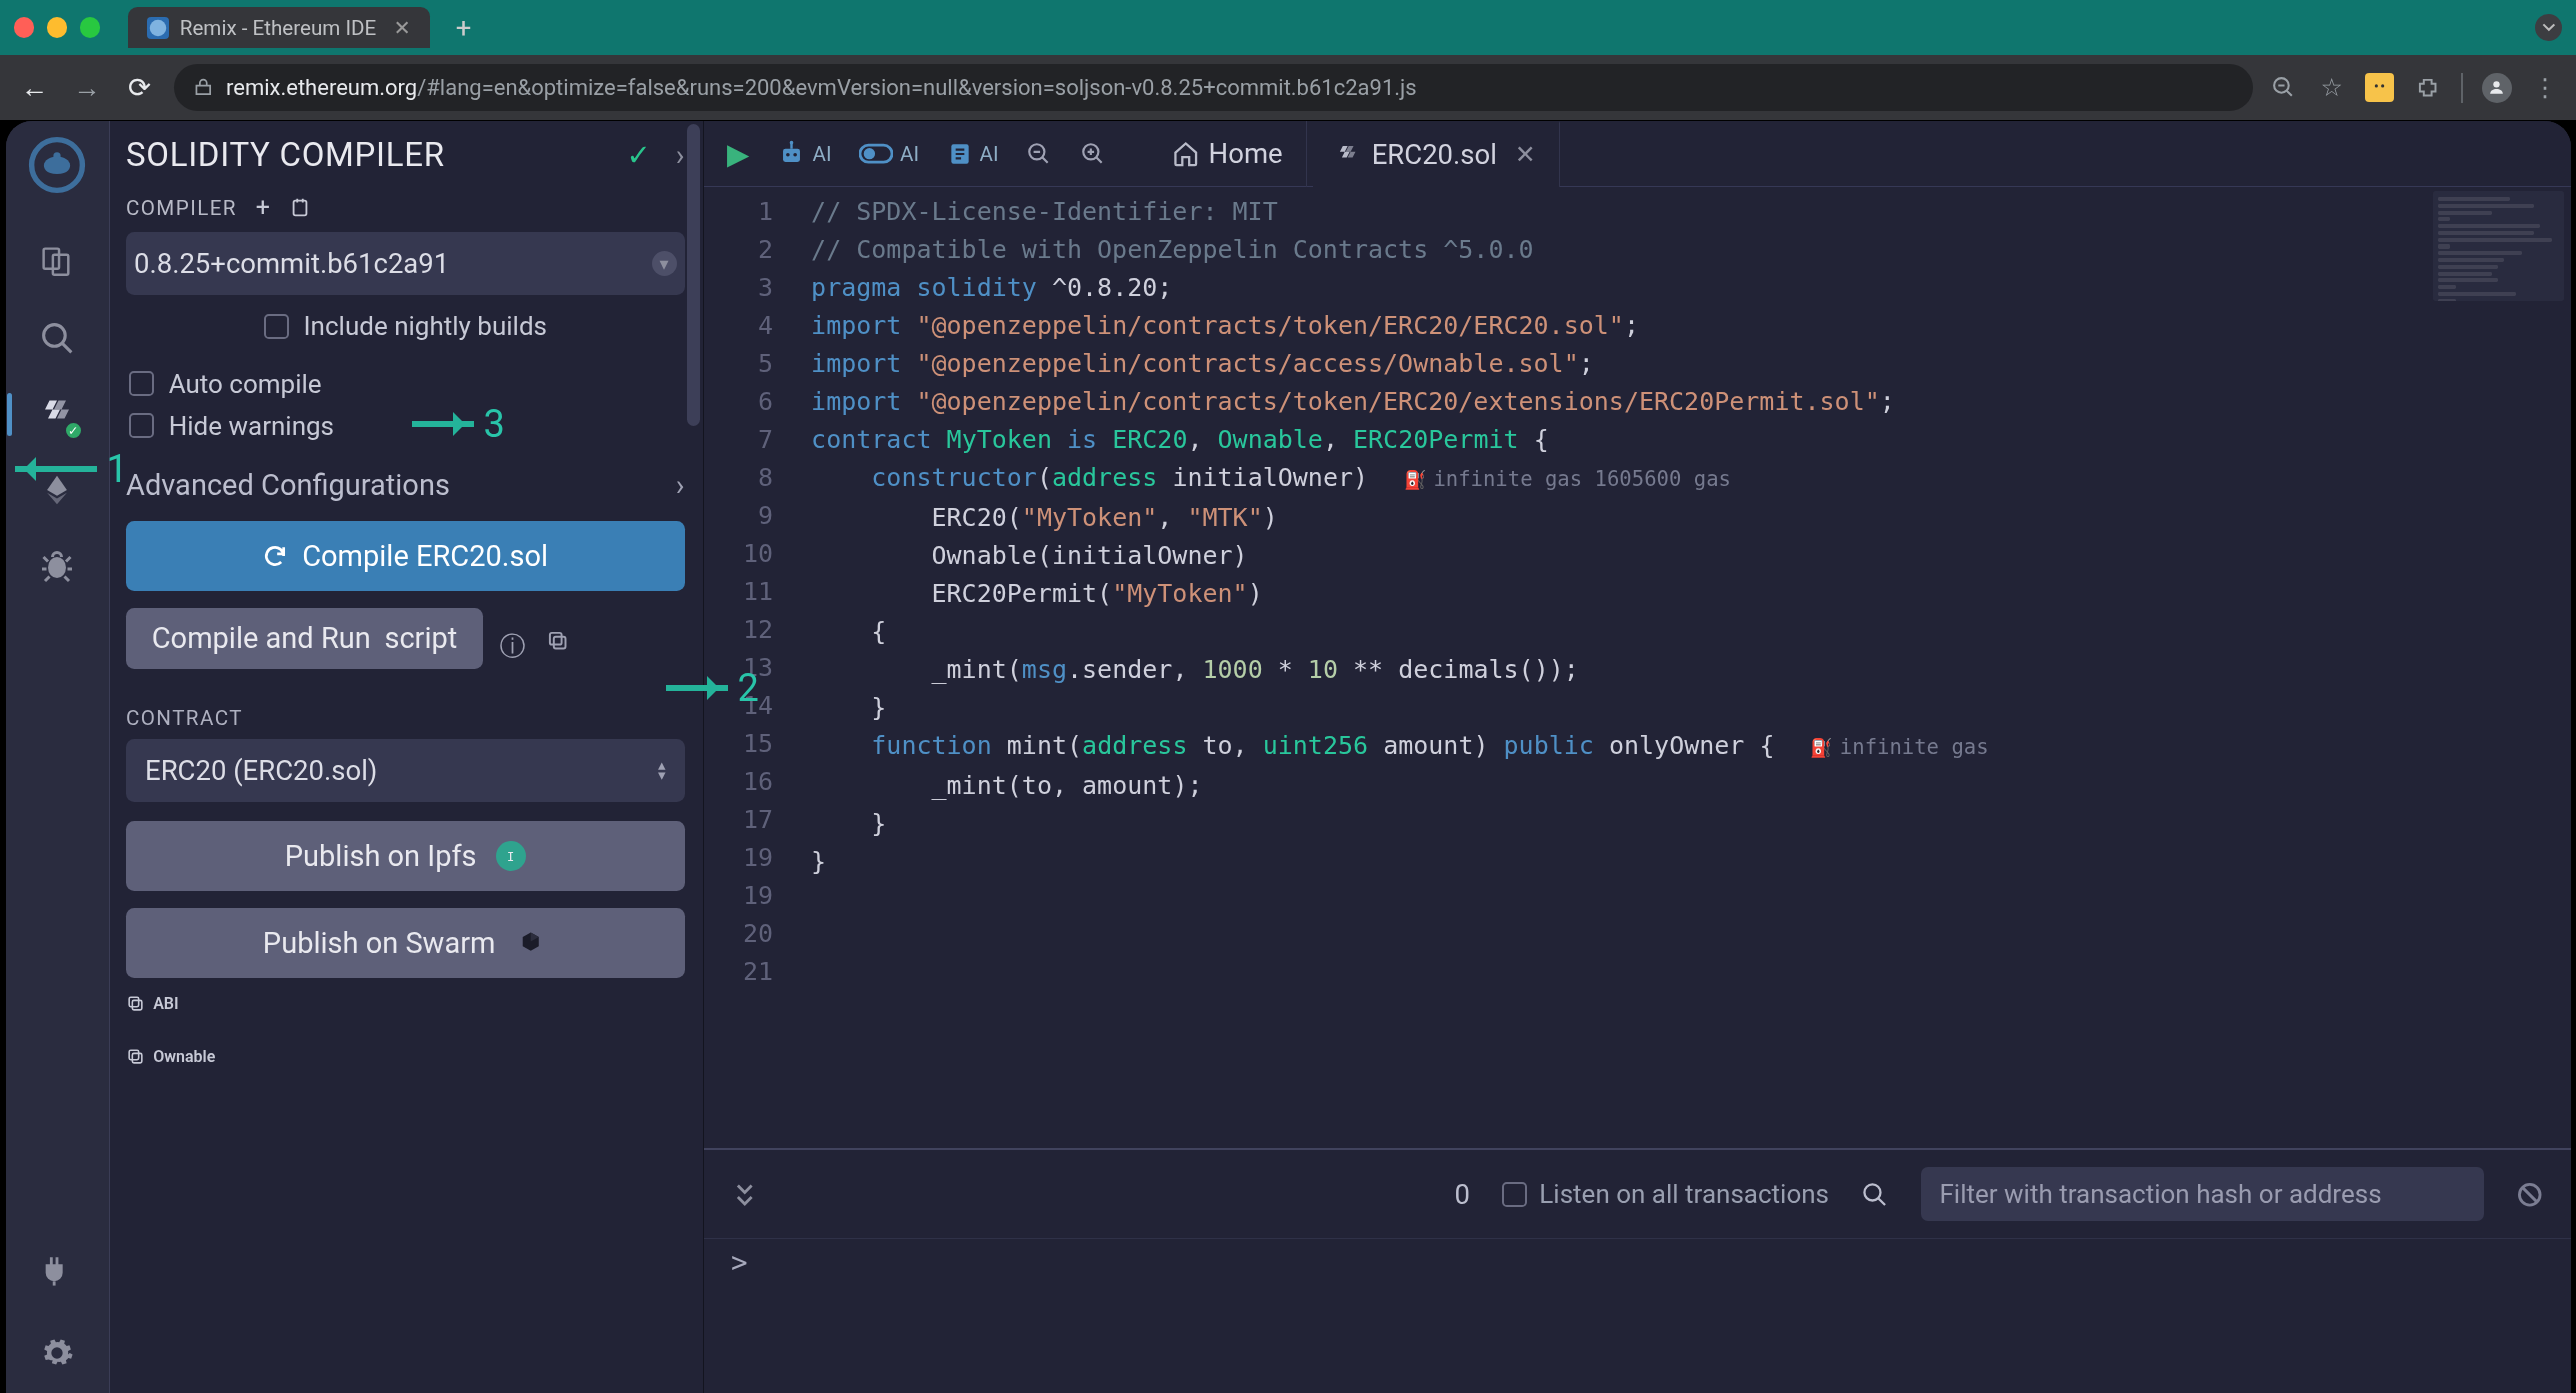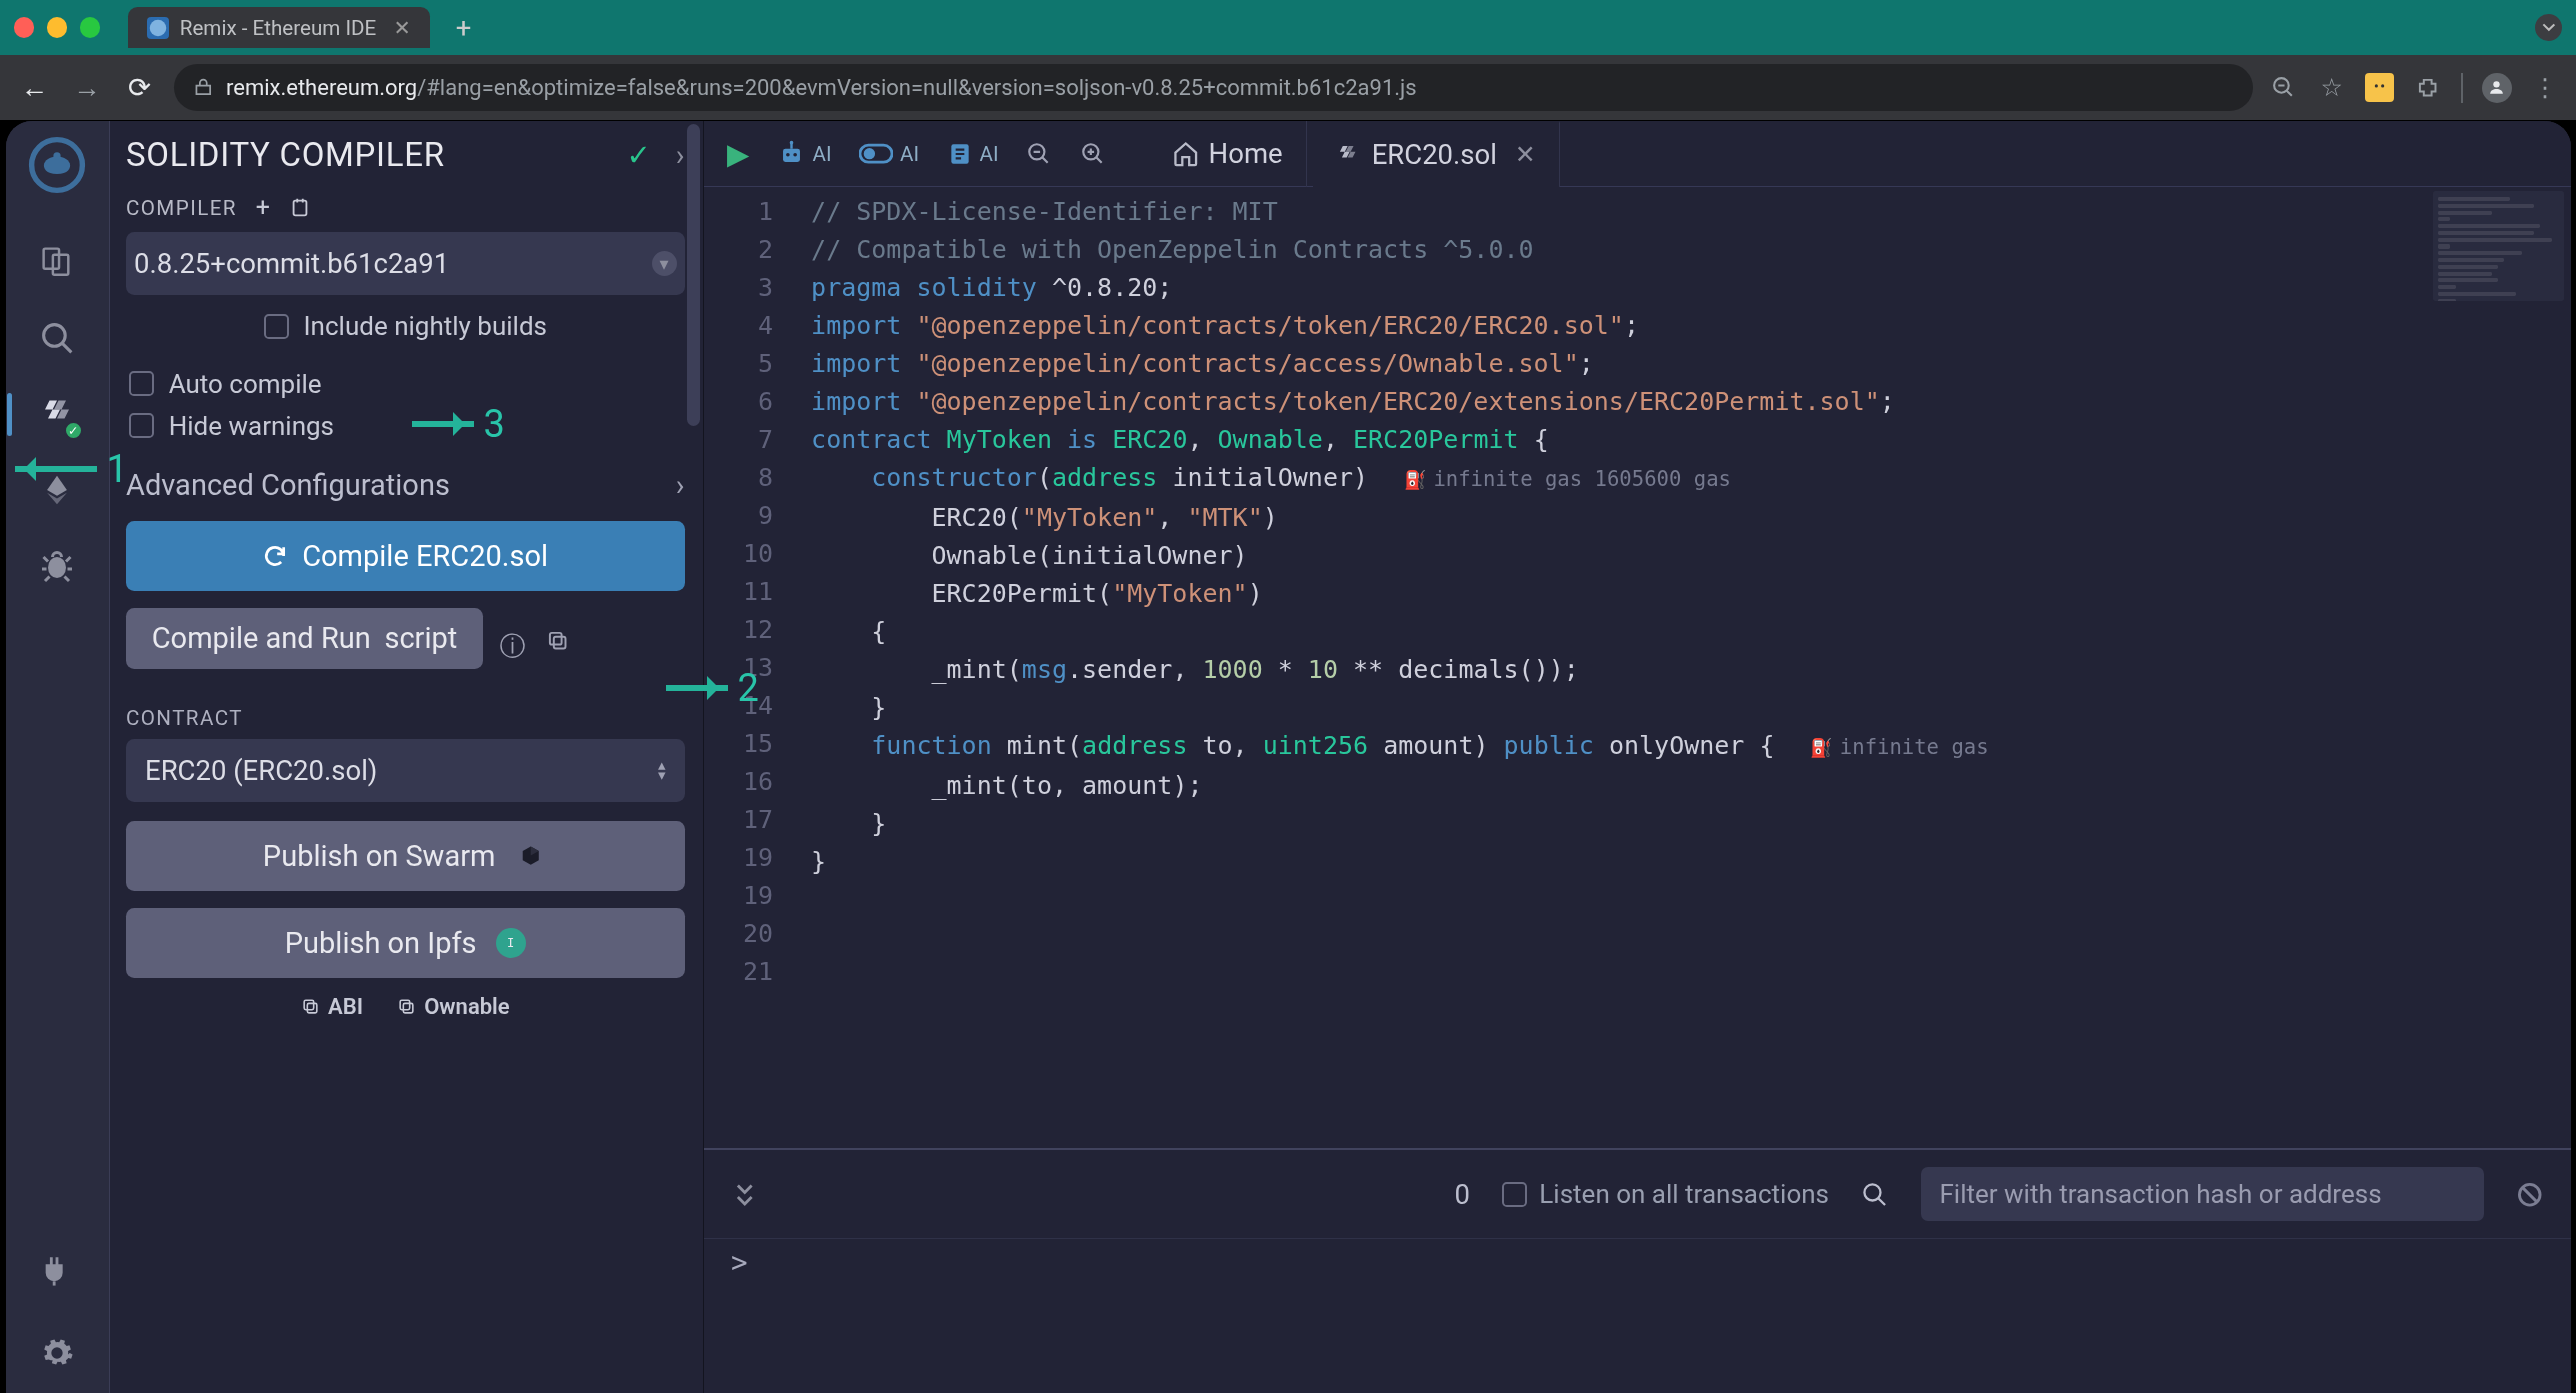--- a/index.html
+++ b/index.html
@@ -98,21 +98,21 @@
 .btn-row .btn{flex:1;}
 .btn-icons{display:flex;gap:20.6px;color:#9fa1b3;font-size:26px;}
 .sp-sublabel{font-size:20.6px;color:#aeb0c0;letter-spacing:1.4px;margin:20.6px 0 9.6px 0;}
 .sp-select2{
   background:#363850;border-radius:8.2px;padding:15px 19px;font-size:27.5px;color:#dcdde6;
   display:flex;justify-content:space-between;align-items:center;margin-bottom:19px;
 }
 .updown{display:flex;flex-direction:column;color:#9fa1b3;font-size:15px;line-height:9.6px;}
 .btn-ipfs-badge{display:inline-flex;width:30px;height:30px;border-radius:50%;background:#2fa38e;margin-left:5.5px;align-items:center;justify-content:center;font-size:12.4px;}
 .btn-swarm-badge{display:inline-flex;width:33px;height:33px;align-items:center;justify-content:center;margin-left:5.5px;}
-.abi-row{display:flex;justify-content:center;gap:34px;color:#c7c9d6;font-size:22px;font-weight:600;margin-top:6.9px;}
+.abi-row{display:flex;justify-content:center;gap:34px;color:#c7c9d6;font-size:16px;font-weight:600;margin-top:6.9px;flex-direction:column;}
 .abi-item{display:flex;gap:8.2px;align-items:center;}
 
 .editor-area{flex:1;display:flex;flex-direction:column;background:#222336;}
 .editor-tabs{
   height:66px;display:flex;align-items:center;border-bottom:0.7px solid #363856;
   padding:0 12.4px;gap:5.5px;position:relative;
 }
 .et-icon{display:flex;align-items:center;gap:6.9px;padding:0 11px;color:#8eadc5;font-size:20.6px;}
 .et-icon .glyph{font-size:29px;}
 .et-icon.play .glyph{color:#39b37d;}
@@ -385,31 +385,31 @@
     <div class="sp-sublabel">CONTRACT</div>
     <div class="sp-select2">
       <span>ERC20 (ERC20.sol)</span>
       <span class="updown">
           <span>▴</span>
           <span>▾</span>
         </span>
     </div>
 
     <div class="btn btn-secondary">
+      <span>Publish on Ipfs</span>
+      <span class="btn-ipfs-badge">ⵊ</span>
+    </div>
+    <div class="btn btn-secondary">
       <span>Publish on Swarm</span>
       <span class="btn-swarm-badge">
         <svg width="27.5" height="27.5" viewBox="0 0 24 24" fill="#1b1c29">
             <polygon points="12,3 5,7 5,15 12,19 19,15 19,7"></polygon>
             <polygon points="12,3 12,11 19,7" fill="#2c2d3d"></polygon>
           </svg>
       </span>
-    </div>
-    <div class="btn btn-secondary">
-      <span>Publish on Ipfs</span>
-      <span class="btn-ipfs-badge">ⵊ</span>
     </div>
 
     <div class="abi-row">
       <div class="abi-item">
         <svg width="19" height="19" viewBox="0 0 24 24" stroke="currentColor" fill="none" stroke-width="2">
             <rect x="8" y="8" width="12" height="12" rx="2"></rect>
             <rect x="4" y="4" width="12" height="12" rx="2"></rect>
           </svg>
         <span>ABI</span>
       </div>

